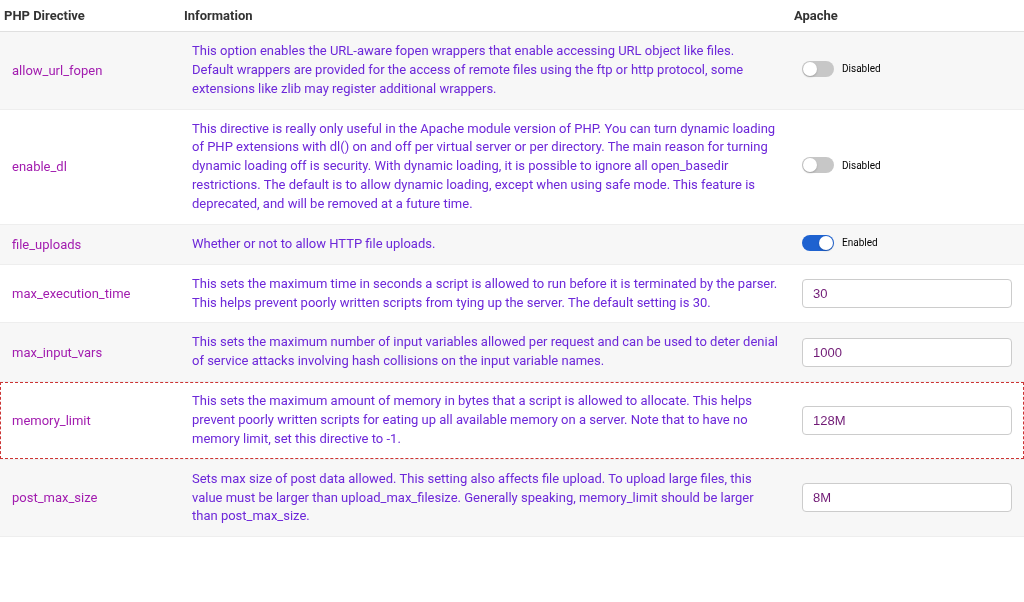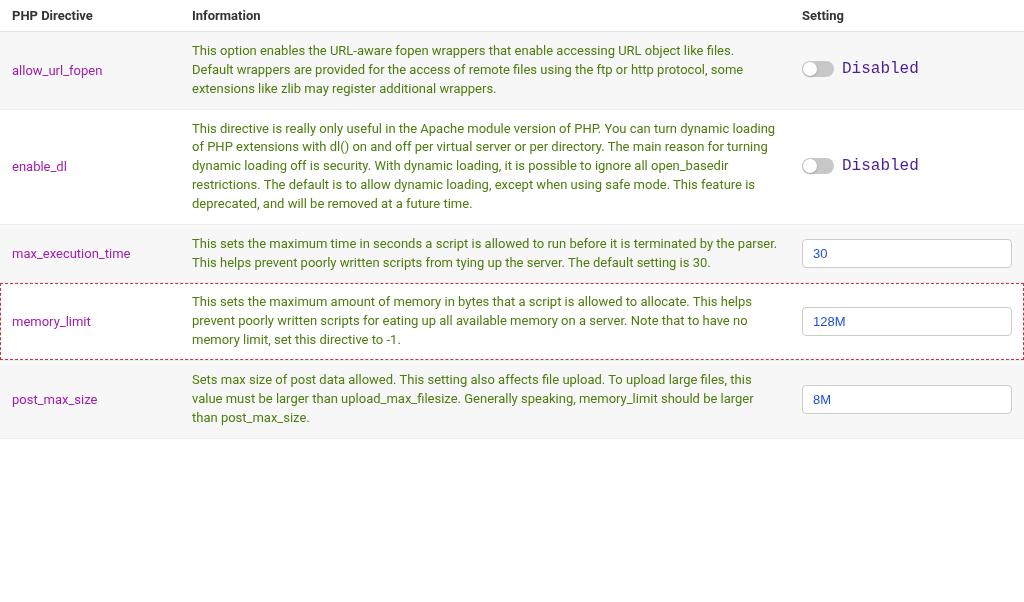--- a/index.html
+++ b/index.html
@@ -15,42 +15,42 @@
       width: 100%;
       border-collapse: collapse;
       position: relative;
       z-index: 1;
     }
     thead th {
       text-align: left;
       font-weight: 700;
       font-size: 13px;
       color: #333;
-      padding: 8px 12px;
+      padding: 8px 4px;
       background: #fff;
       border-bottom: 1px solid #e0e0e0;
     }
     tbody tr {
       border-bottom: 1px solid #eee;
     }
     tbody tr:nth-child(odd) { background: #f7f7f7; }
     tbody tr:nth-child(even) { background: #ffffff; }
     td {
       padding: 10px 12px;
       vertical-align: middle;
       color: #444;
     }
     td.col-directive {
       width: 180px;
       color: #a21caf;
     }
     td.col-info {
       width: 610px;
       line-height: 1.45;
-      color: #4d7c0f;
+      color: #6d28d9;
     }
     td.col-setting {
       width: 234px;
     }
     .highlight-row td {
       position: relative;
     }
     .highlight-row {
       outline: 1.5px dashed #cc3333;
       outline-offset: -1px;
@@ -73,40 +73,40 @@
       position: absolute;
       top: 1px;
       width: 14px;
       height: 14px;
       border-radius: 50%;
       background: #fff;
       box-shadow: 0 1px 2px rgba(0,0,0,.2);
     }
     .toggle-track.off .toggle-knob { left: 1px; }
     .toggle-track.on .toggle-knob { left: 17px; }
-    .toggle-label { font-size: 16px; color: #4c1d95; font-family: Liberation Mono, monospace; }
+    .toggle-label { font-size: 10px; color: #000000; }
     .text-input {
       width: 100%;
       padding: 6px 10px;
       border: 1px solid #ccc;
       border-radius: 4px;
       font-size: 13px;
-      color: #1d4ed8;
+      color: #701a75;
       background: #fff;
     }
   </style>
 </head>
 <body>
 
 <table>
   <thead>
     <tr>
       <th>PHP Directive</th>
       <th>Information</th>
-      <th>Setting</th>
+      <th>Apache</th>
     </tr>
   </thead>
   <tbody id="tbody">
       <tr>
         <td class="col-directive">allow_url_fopen</td>
         <td class="col-info">This option enables the URL-aware fopen wrappers that enable accessing URL object like files. Default wrappers are provided for the access of remote files using the ftp or http protocol, some extensions like zlib may register additional wrappers.</td>
         <td class="col-setting"><div class="toggle">
             <div class="toggle-track off">
               <div class="toggle-knob"></div>
             </div>
@@ -117,23 +117,38 @@
         <td class="col-directive">enable_dl</td>
         <td class="col-info">This directive is really only useful in the Apache module version of PHP. You can turn dynamic loading of PHP extensions with dl() on and off per virtual server or per directory. The main reason for turning dynamic loading off is security. With dynamic loading, it is possible to ignore all open_basedir restrictions. The default is to allow dynamic loading, except when using safe mode. This feature is deprecated, and will be removed at a future time.</td>
         <td class="col-setting"><div class="toggle">
             <div class="toggle-track off">
               <div class="toggle-knob"></div>
             </div>
             <span class="toggle-label">Disabled</span>
           </div></td>
       </tr>
       <tr>
+        <td class="col-directive">file_uploads</td>
+        <td class="col-info">Whether or not to allow HTTP file uploads.</td>
+        <td class="col-setting"><div class="toggle">
+            <div class="toggle-track on">
+              <div class="toggle-knob"></div>
+            </div>
+            <span class="toggle-label">Enabled</span>
+          </div></td>
+      </tr>
+      <tr>
         <td class="col-directive">max_execution_time</td>
         <td class="col-info">This sets the maximum time in seconds a script is allowed to run before it is terminated by the parser. This helps prevent poorly written scripts from tying up the server. The default setting is 30.</td>
         <td class="col-setting"><input type="text" class="text-input" value="30" style=""></td>
+      </tr>
+      <tr>
+        <td class="col-directive">max_input_vars</td>
+        <td class="col-info">This sets the maximum number of input variables allowed per request and can be used to deter denial of service attacks involving hash collisions on the input variable names.</td>
+        <td class="col-setting"><input type="text" class="text-input" value="1000" style=""></td>
       </tr>
       <tr class="highlight-row">
         <td class="col-directive">memory_limit</td>
         <td class="col-info">This sets the maximum amount of memory in bytes that a script is allowed to allocate. This helps prevent poorly written scripts for eating up all available memory on a server. Note that to have no memory limit, set this directive to -1.</td>
         <td class="col-setting"><input type="text" class="text-input" value="128M" style=""></td>
       </tr>
       <tr>
         <td class="col-directive">post_max_size</td>
         <td class="col-info">Sets max size of post data allowed. This setting also affects file upload. To upload large files, this value must be larger than upload_max_filesize. Generally speaking, memory_limit should be larger than post_max_size.</td>
         <td class="col-setting"><input type="text" class="text-input" value="8M" style=""></td>

